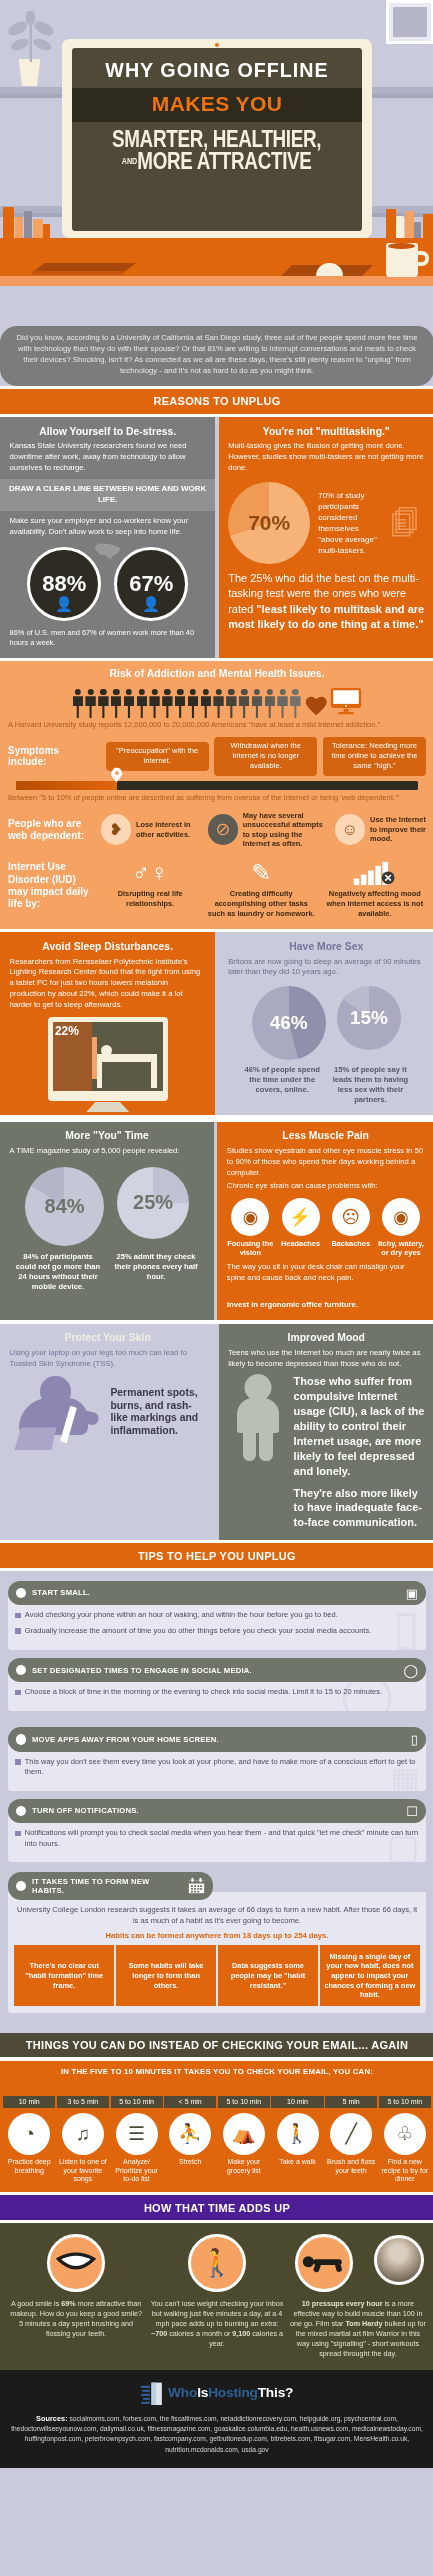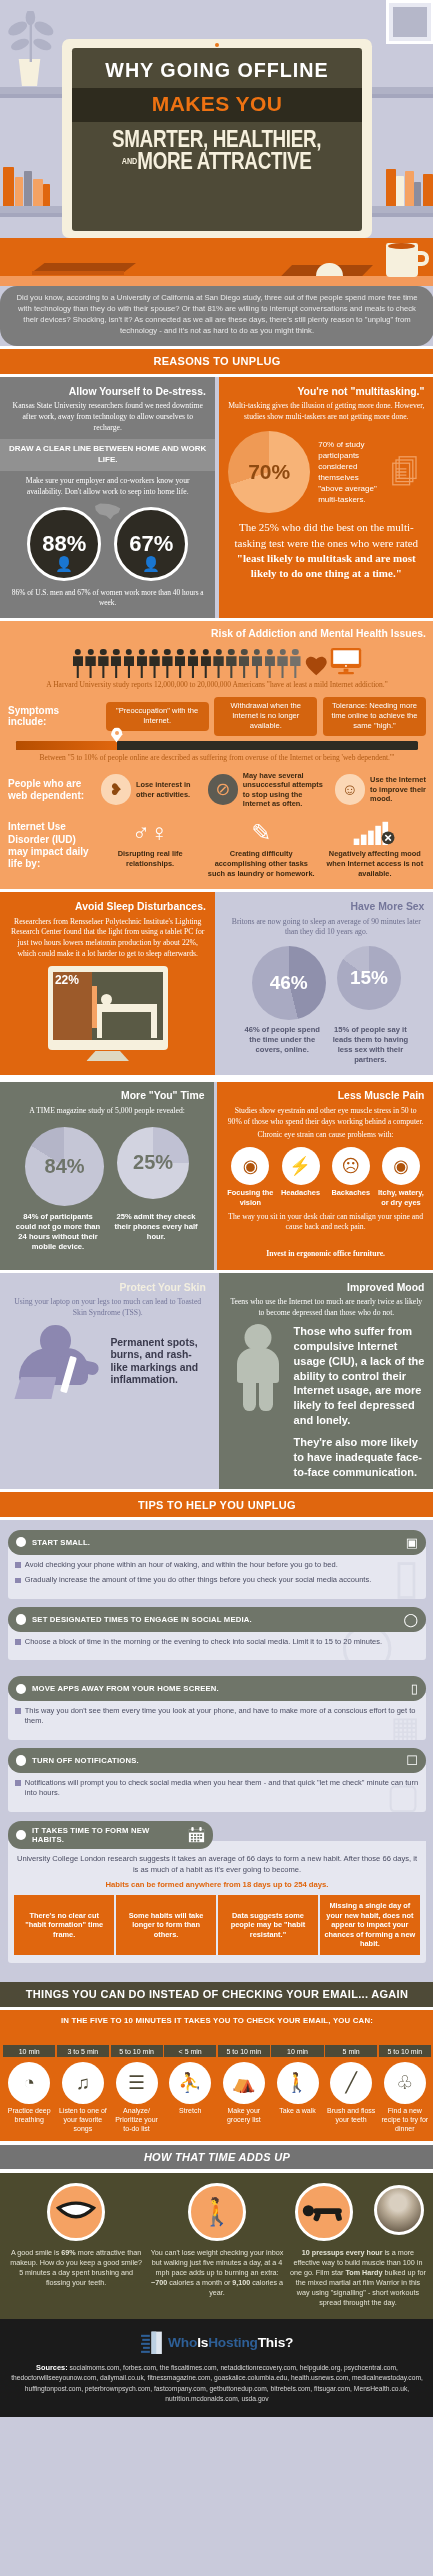--- a/index.html
+++ b/index.html
@@ -5,21 +5,21 @@
   * { box-sizing: border-box; margin: 0; padding: 0; }
   body {
     width: 434px;
     font-family: "Liberation Sans", sans-serif;
     background: #c9cadb;
     color: #fff;
   }
   .page { width: 434px; position: relative; }
 
   
-  .hero { position: relative; height: 286px; background: #c9cadb; overflow: hidden; }
+  .hero { position: relative; height: 326px; background: #c9cadb; overflow: hidden; }
   .shelf { position: absolute; left: 0; width: 434px; height: 7.2px; background: #b0b2c6; }
   .shelf-shadow { position:absolute; left:0; width:434px; height:4px; background:#a4a6bd; }
   .book { position: absolute; bottom: 0; border-radius: 0.8px 0.8px 0 0; }
   .plant-pot { position:absolute; width:27px; height:27px; background:#f6f0dd; clip-path: polygon(10% 0,90% 0,78% 100%,22% 100%); }
   .frame { position:absolute; background:#e8e9f2; border:3.2px solid #fff; }
   .frame-in { position:absolute; inset:4px; background:#b5b7c9; }
 
   .monitor {
     position: absolute; left: 62px; top: 39px; width: 310px; height: 199px;
     background: #f6f0dd; border-radius: 7.2px; padding: 8px;
@@ -44,26 +44,26 @@
   .mouse { position:absolute; left:316px; top:263px; width:27px; height:13px; background:#f6f0dd; border-radius:13.7px 13.7px 0 0; }
   .mug { position:absolute; left:386px; top:243px; width:32px; height:34px; background:#f6f0dd; border-radius:2.4px 2.4px 4px 4px; }
   .mug-top { position:absolute; left:388px; top:243px; width:27px; height:6.4px; border-radius:50%; background:#c9570c; }
   .mug-handle { position:absolute; left:416px; top:251px; width:13px; height:14.5px; border:4px solid #f6f0dd; border-left:none; border-radius:0 7.2px 7.2px 0; }
 
   
   .intro { background:#7c7c7c; color:#e9e9e9; font-size:7.7px; line-height:1.42; text-align:center; padding:7.2px 13px 8.8px;border-radius:17px; }
   .bar { text-align:center; font-weight:bold; font-size:11px; letter-spacing:0.3px; padding:6.4px 0; }
   .bar.orange { background:#e0660e; color:#fff; }
   .bar.dark { background:#4e4a37; color:#fff; }
-  .bar.gray { background:#737373; color:#fff;font-style:italic; }
+  .bar.gray { background:#4c1d95; color:#fff; }
   .sep { height:3.2px; background:#fff; }
   .row2 { display:flex; gap:3.2px; }
   .col { flex:1; padding:8.8px 9.6px 9.6px; }
-  .h2 { font-weight:bold; font-size:10.4px; text-align:right; margin-bottom:4.8px; }
-  .p { font-size:7.7px; line-height:1.4; text-align:center;font-family:Liberation Serif, serif; }
+  .h2 { font-weight:bold; font-size:10.4px; text-align:center; margin-bottom:4.8px; }
+  .p { font-size:7.7px; line-height:1.4; text-align:left; }
 
   .gray { background:#7c7c7c; }
   .orange { background:#e0660e; }
   .lav { background:#c9cadb; color:#5d5f7a; }
   .olive { background:#6f7569; }
   .peach { background:#f5a263; }
 
   .subband { background:#919191; text-align:center; font-weight:bold; font-size:8px; line-height:1.35; padding:4.8px 8px; margin:5.6px -9.6px; color:#fff; }
 
   

